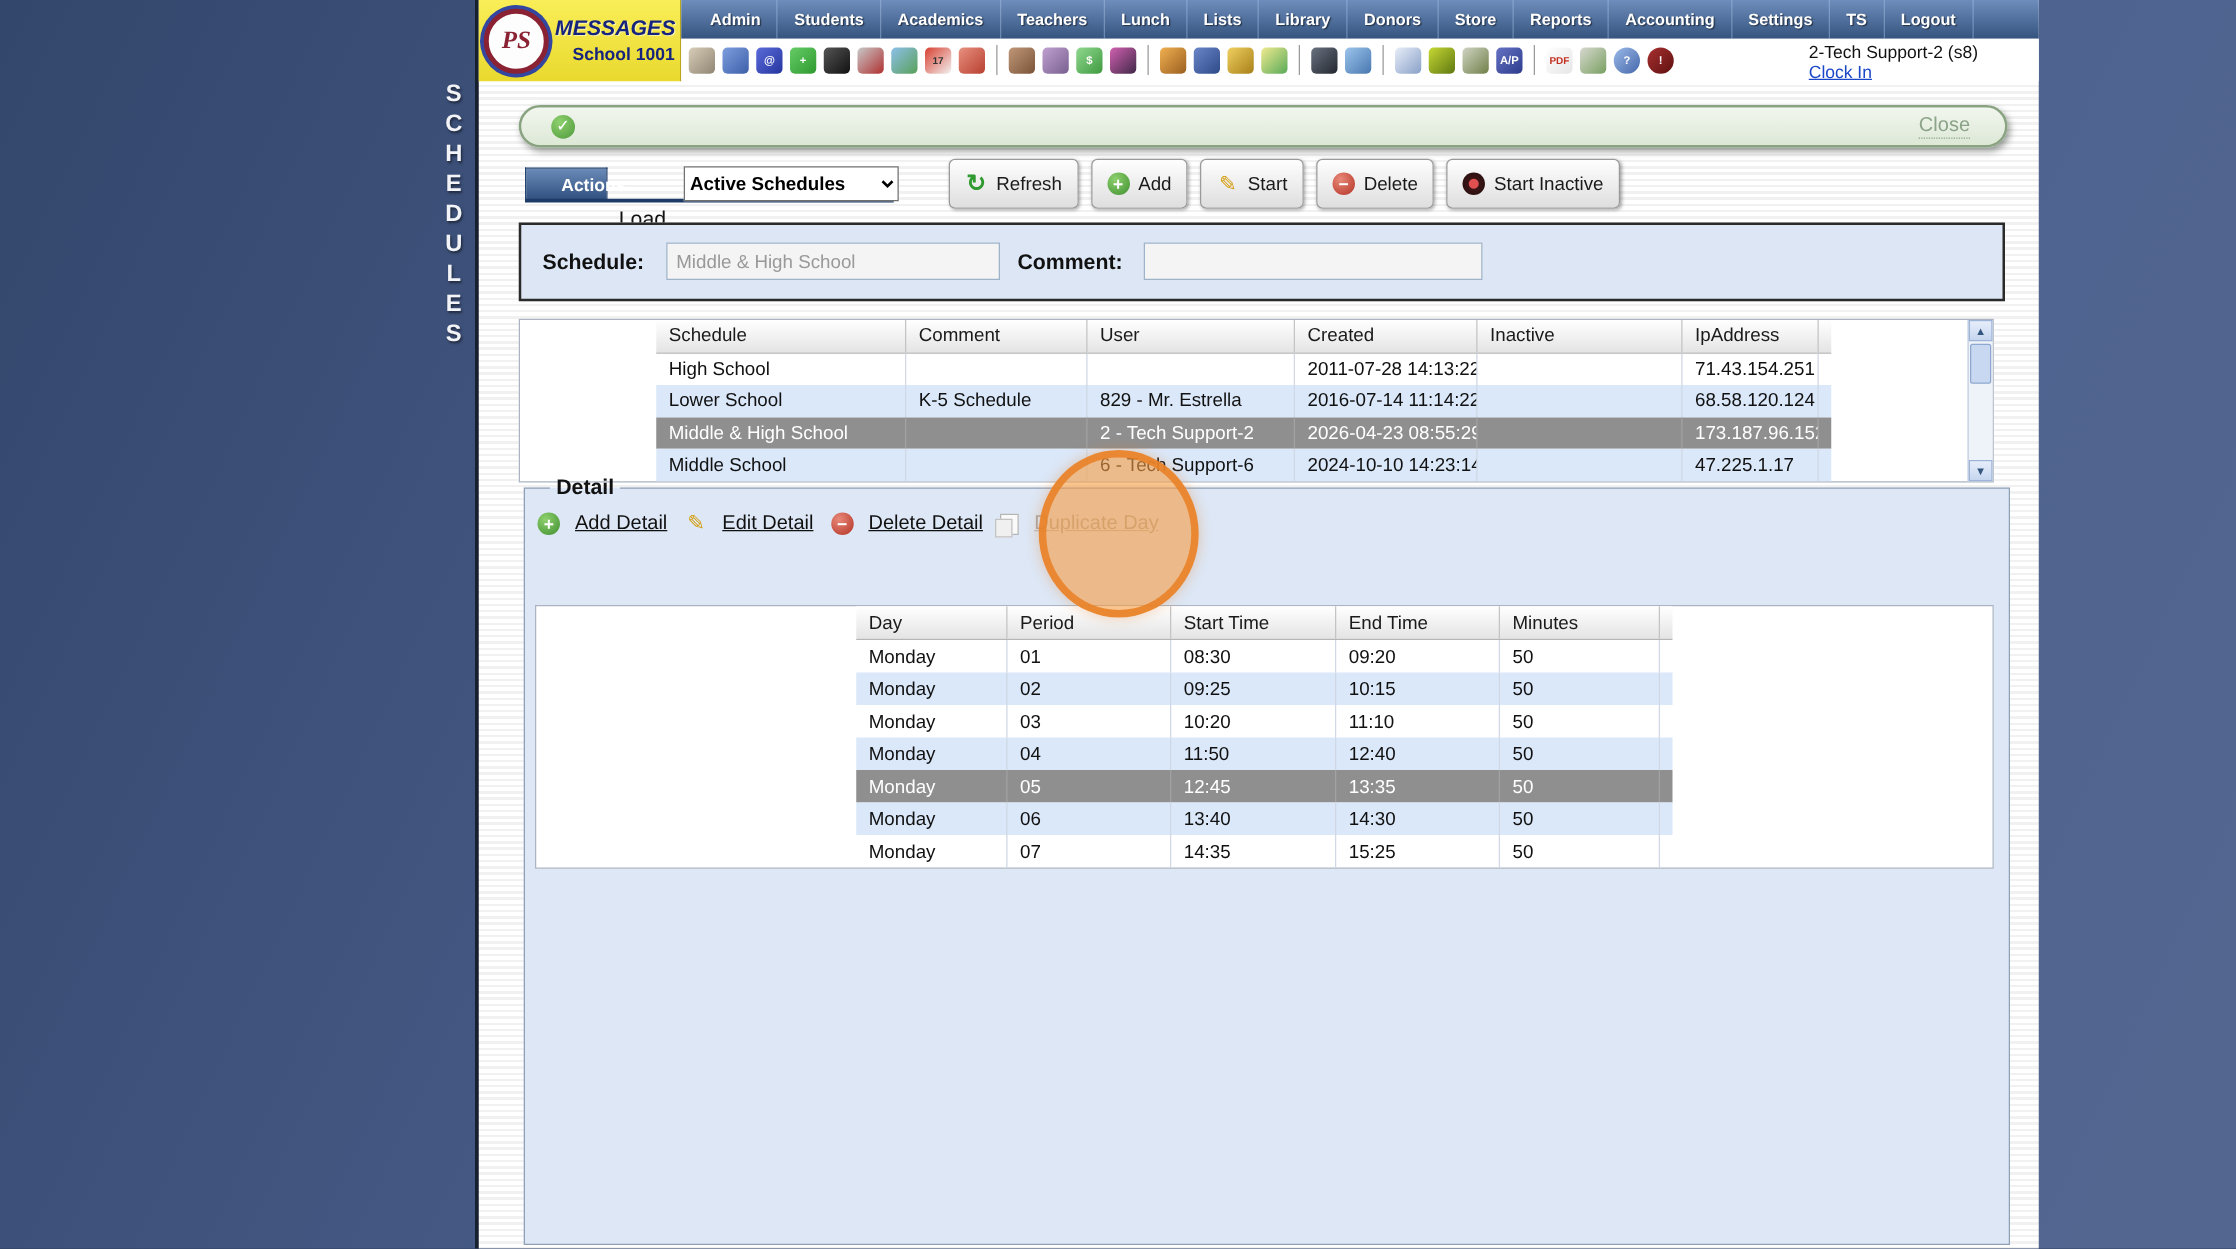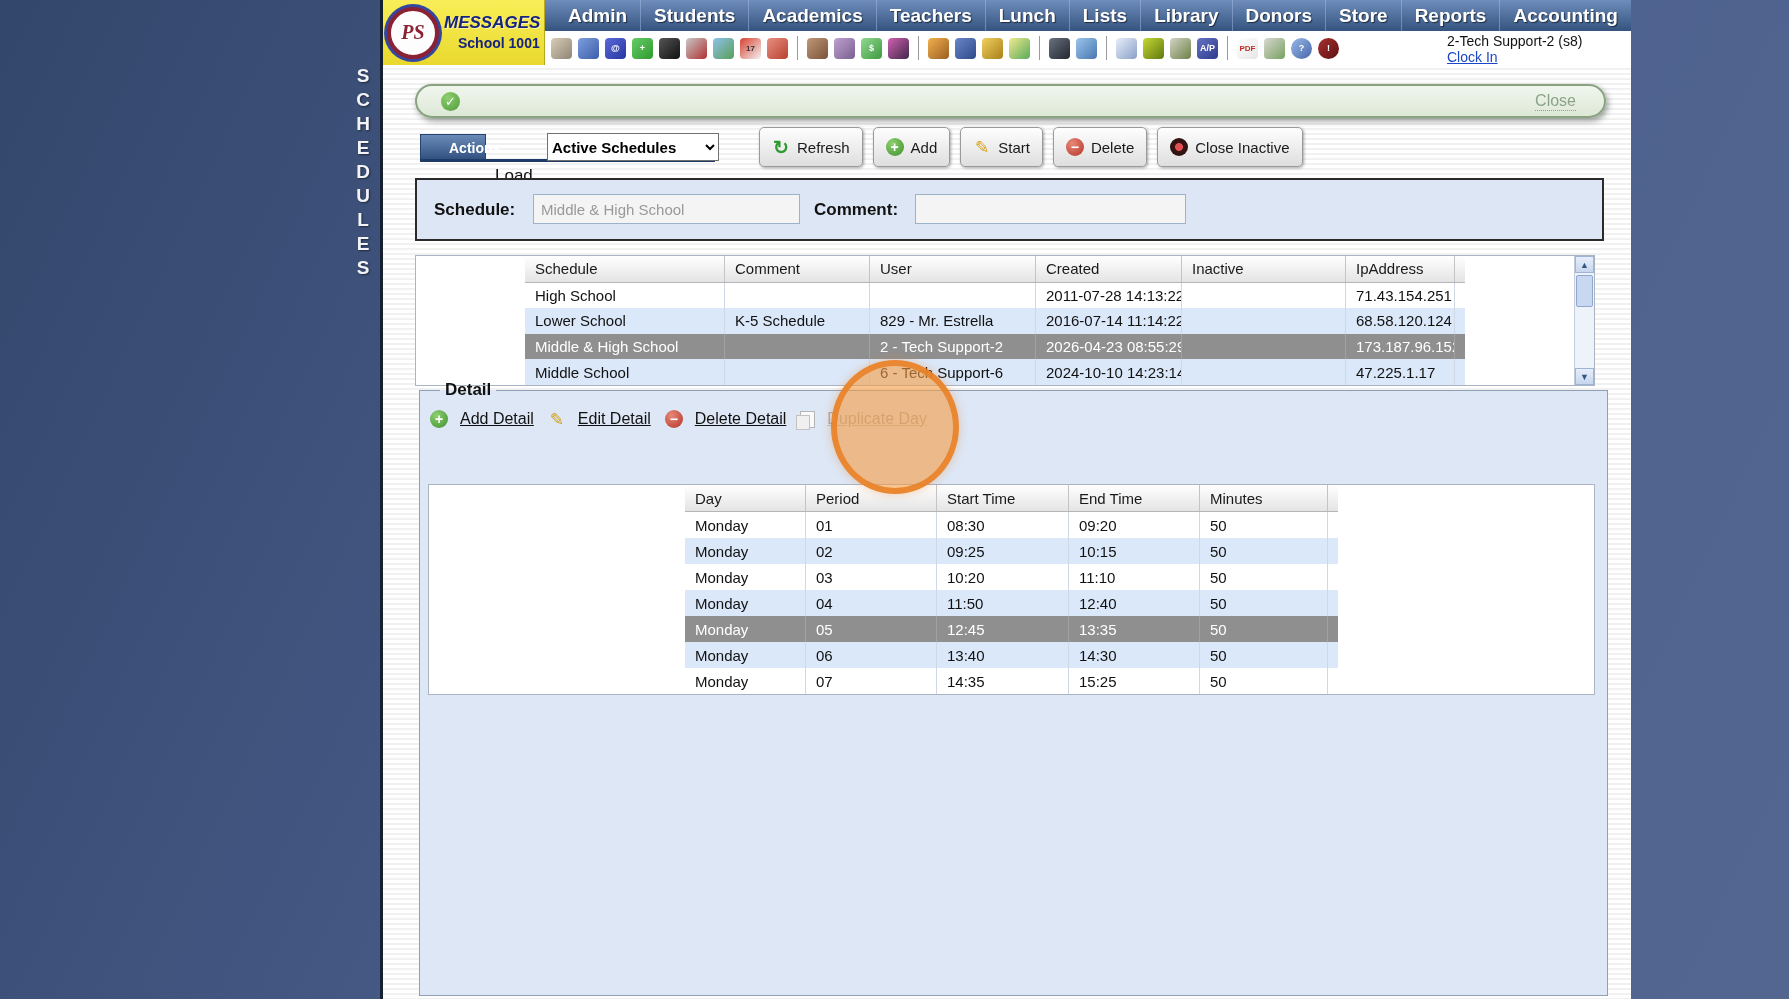--- a/index.html
+++ b/index.html
@@ -17,21 +17,21 @@
   .logo{width:162px;height:65px;background:linear-gradient(#f9ee58,#e9d92e);border-right:1px solid #b7a81e;
         display:flex;align-items:center;padding-left:4px;box-sizing:border-box;}
   .logo-circle{width:44px;height:44px;border-radius:50%;background:#fdfdfd;border:4px solid #8a2233;
         box-shadow:0 0 0 3px #3447a0;display:flex;align-items:center;justify-content:center;flex:0 0 auto;}
   .logo-circle span{font-family:"Liberation Serif","DejaVu Serif",serif;font-style:italic;font-weight:bold;font-size:20px;color:#8a2233;}
   .logo-texts{margin-left:5px;line-height:1.05;}
   .logo-name{font-style:italic;font-weight:bold;font-size:17px;color:#16247e;text-shadow:1px 1px 0 #fff8;}
   .logo-school{font-weight:bold;font-size:14px;color:#16247e;margin-top:4px;padding-left:14px;}
   .header-right{flex:1;display:flex;flex-direction:column;min-width:0;}
   .navbar{height:31px;background:linear-gradient(#6e8dbc,#34537e);display:flex;align-items:stretch;overflow:hidden;}
-  .nav-item{padding:0 13px;line-height:31px;color:#fff;font-weight:bold;font-size:19px;
+  .nav-item{padding:0 13px;line-height:31px;color:#fff;font-weight:bold;font-size:13px;
             border-right:1px solid rgba(170,195,230,.45);text-shadow:1px 1px 1px rgba(0,0,0,.55);cursor:pointer;}
   .nav-item:first-child{margin-left:10px;}
   .iconbar{height:34px;background:#fff;display:flex;align-items:center;gap:6px;padding-left:6px;position:relative;}
   .ticon{display:inline-flex;align-items:center;justify-content:center;width:21px;height:21px;border-radius:4px;
          color:#fff;font-size:9px;font-weight:bold;flex:0 0 auto;cursor:pointer;}
   .ticon.round{border-radius:50%;}
   .vsep{width:1px;height:24px;background:#9a9a9a;margin:0 3px;flex:0 0 auto;}
   .userinfo{position:absolute;left:902px;top:2px;font-size:14px;color:#111;line-height:16px;}
   .clockin{color:#1a47c8;text-decoration:underline;cursor:pointer;}
   
@@ -217,21 +217,21 @@
         <button class="btn">
           <span class="bico edit-icon">✎</span>
           <span>Start</span>
         </button>
         <button class="btn">
           <span class="bico delete-icon">−</span>
           <span>Delete</span>
         </button>
         <button class="btn">
           <span class="bico inactive-icon"></span>
-          <span>Close Inactive</span>
+          <span>Start Inactive</span>
         </button>
       </div>
 
     <div class="form-box">
       <span class="form-label lbl-schedule">Schedule:</span>
       <input class="form-input inp-schedule" value="Middle &amp; High School" style="">
       <span class="form-label lbl-comment">Comment:</span>
       <input class="form-input inp-comment" value="" style="">
     </div>
 

